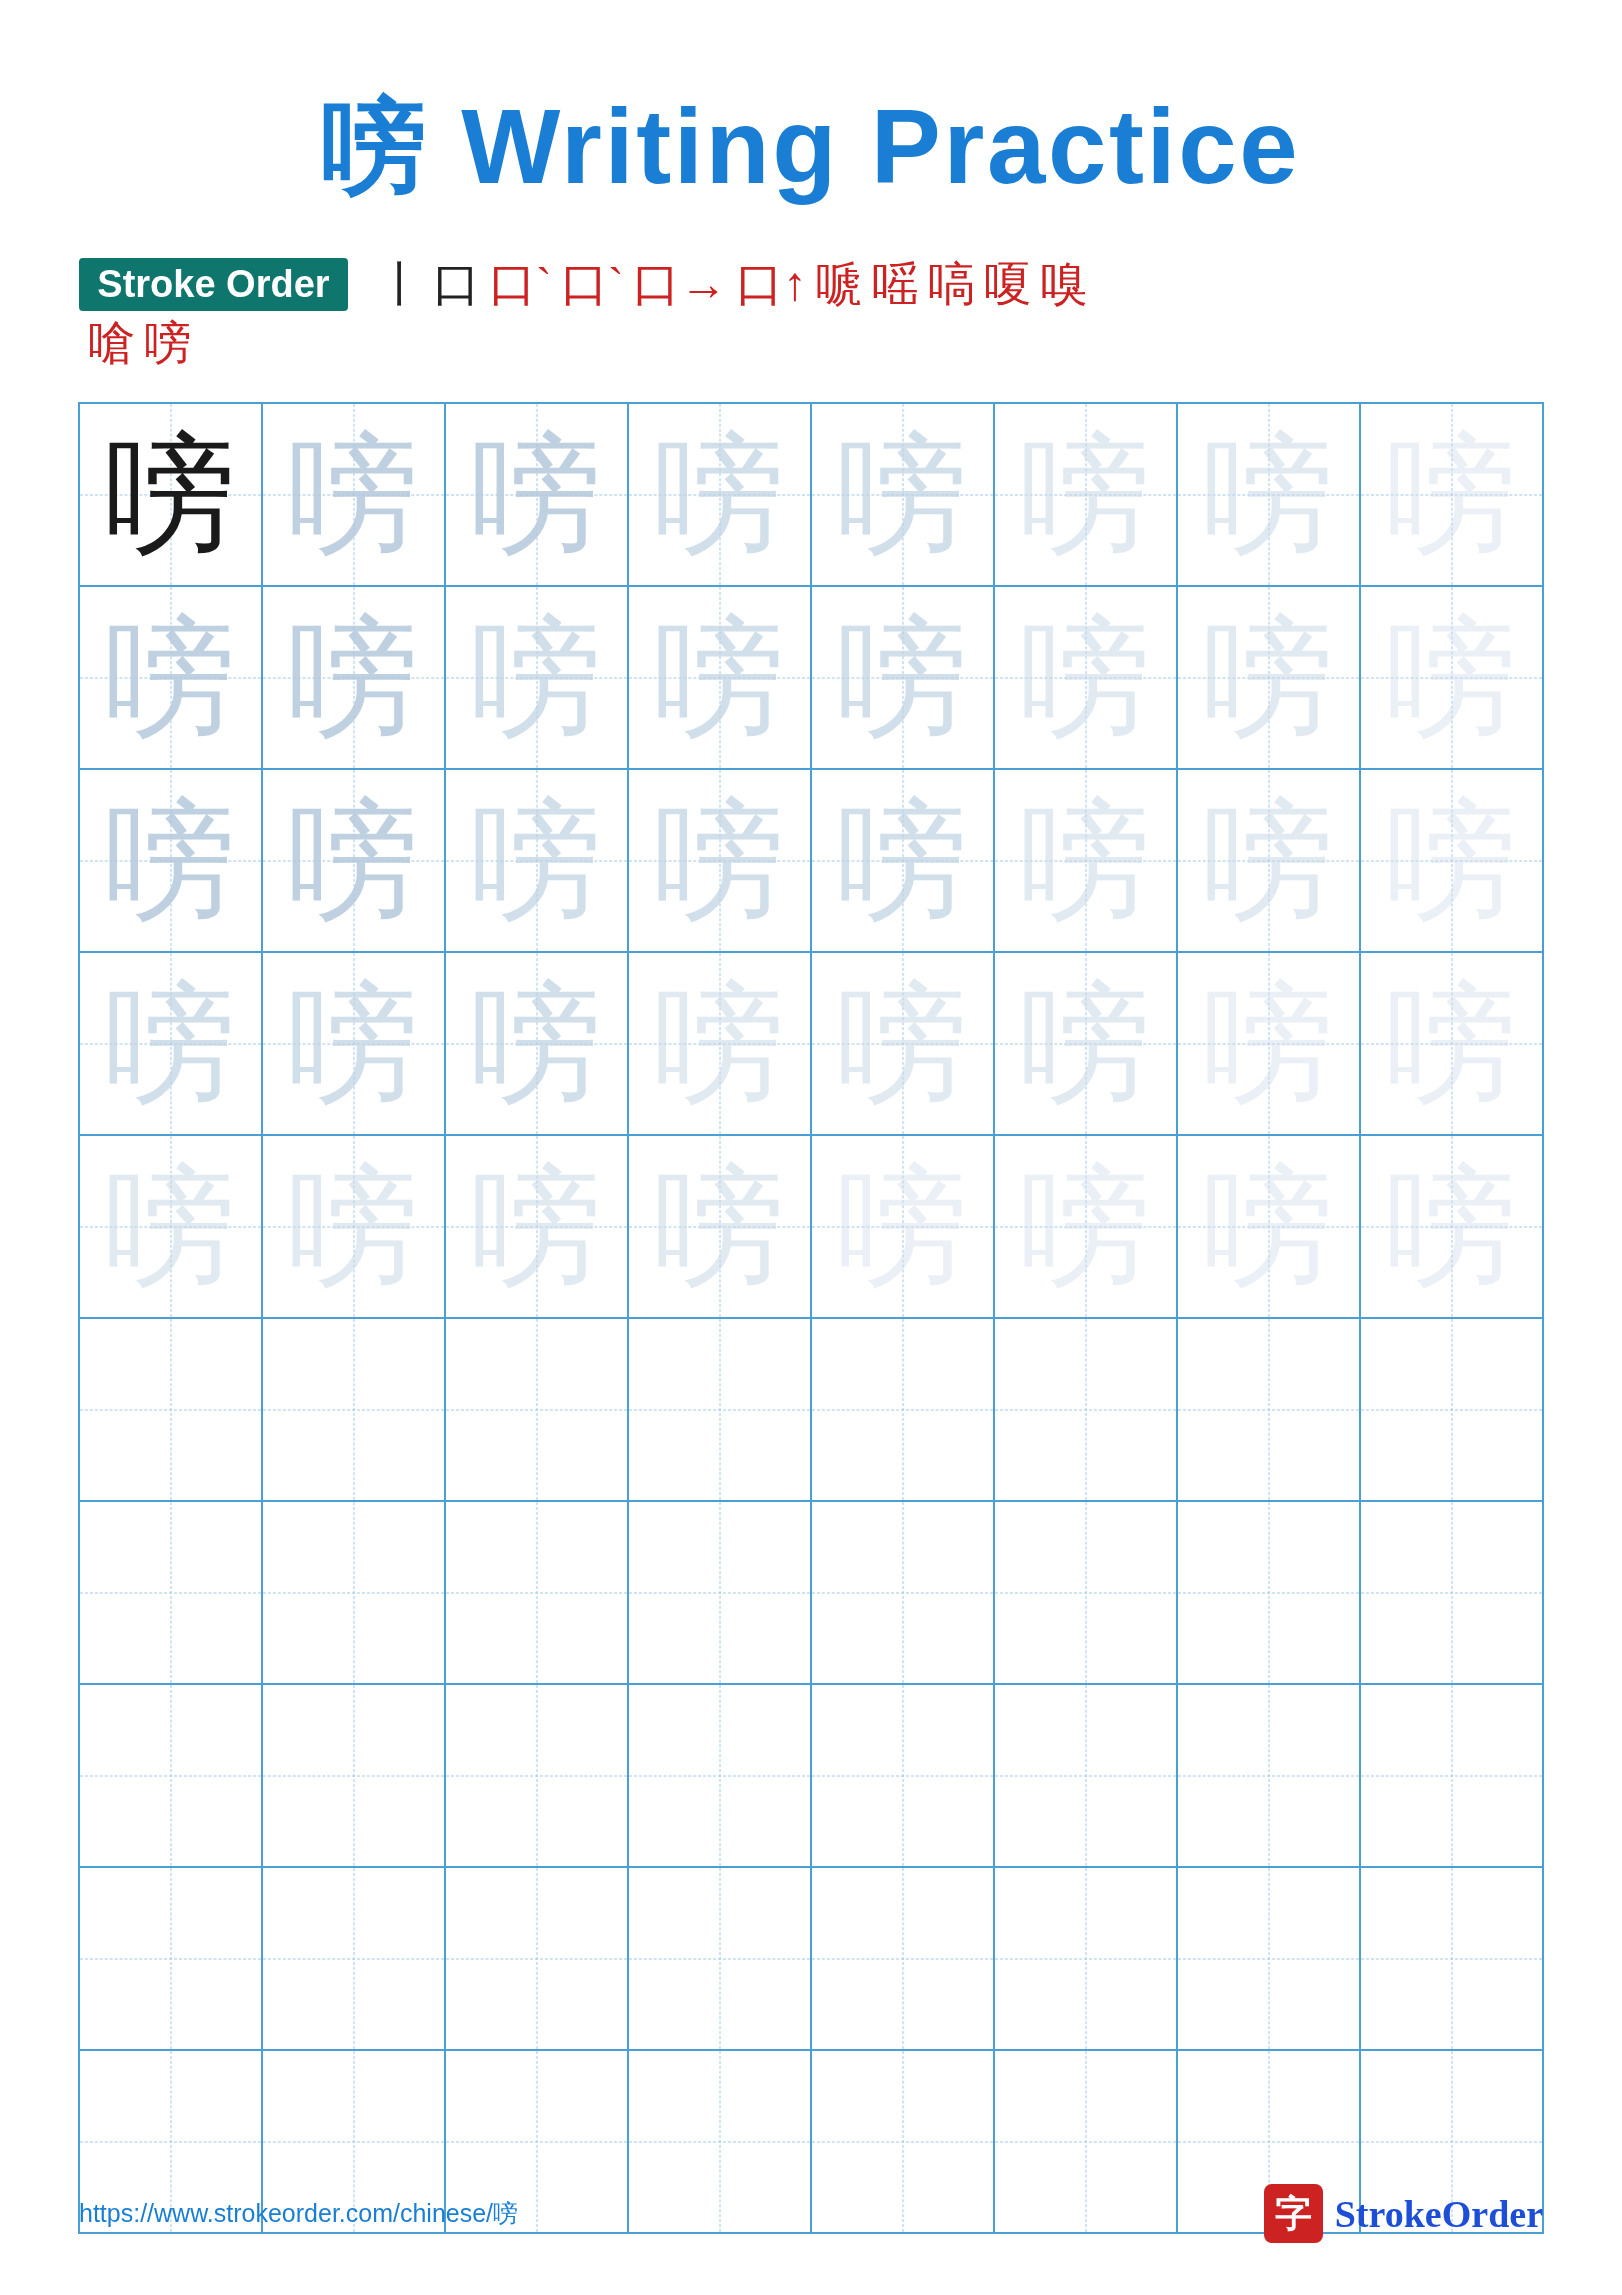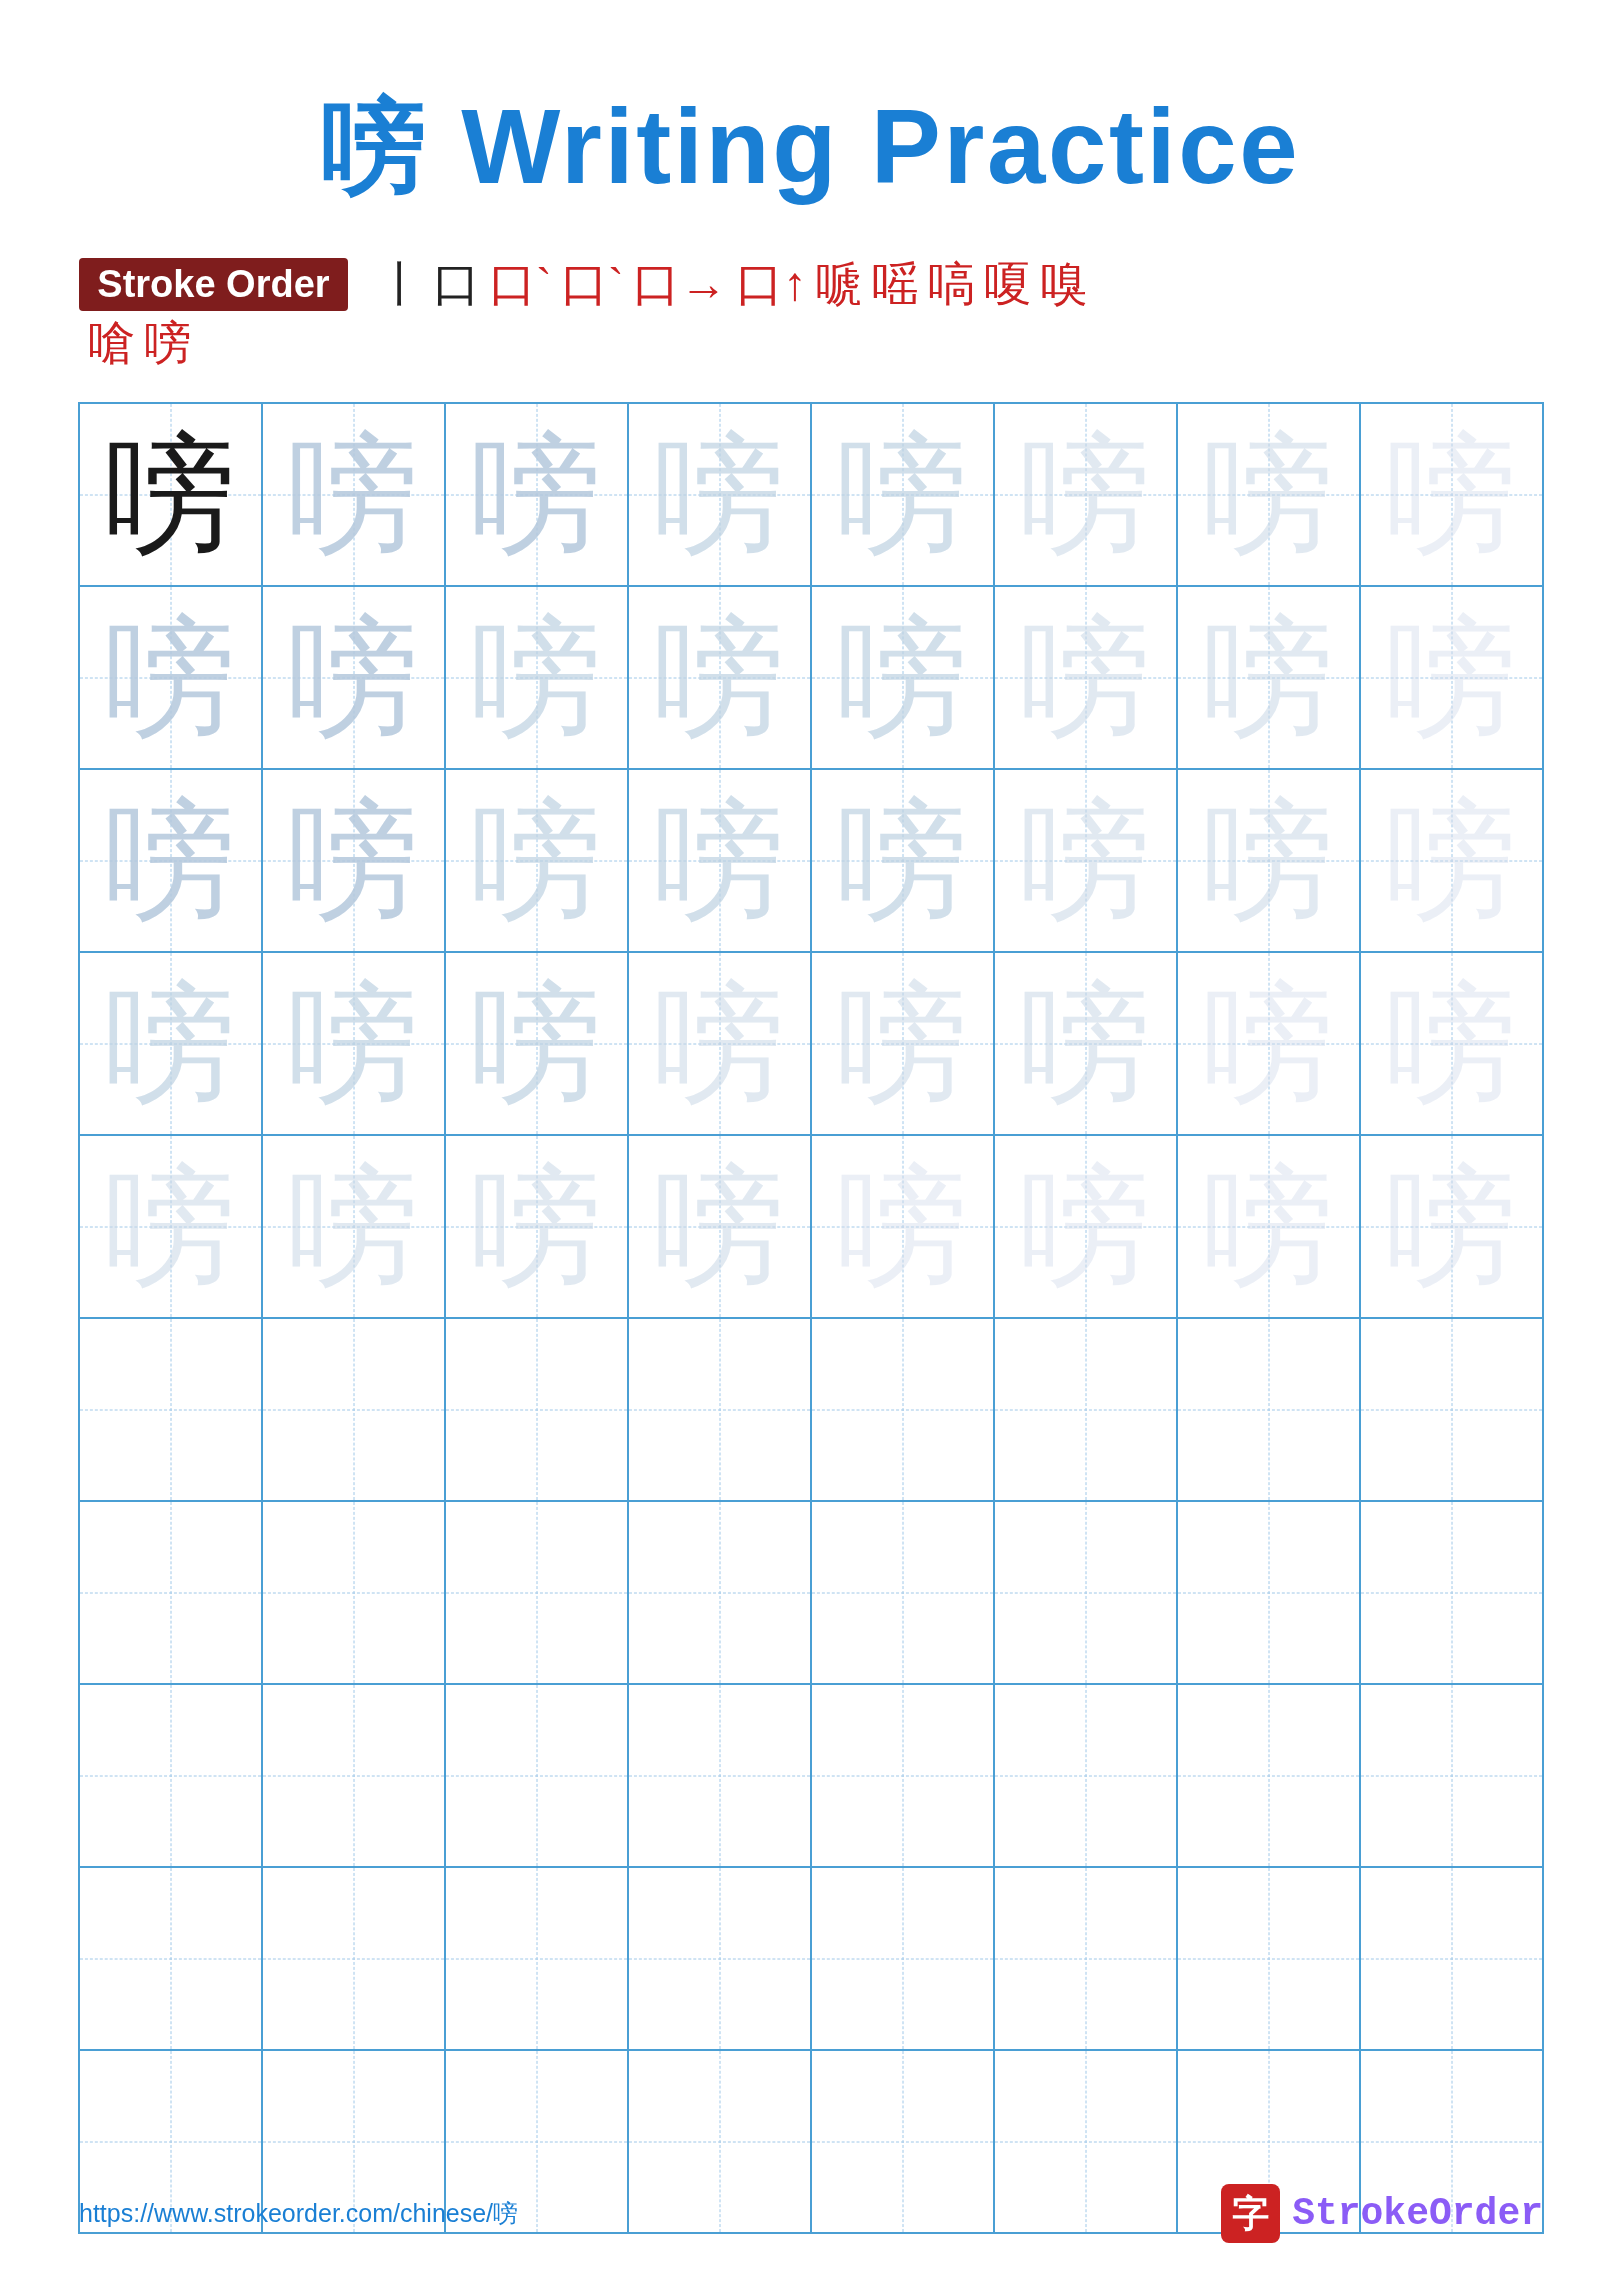--- a/index.html
+++ b/index.html
@@ -26,21 +26,21 @@
       font-size: 105px;
       color: #1a7fd4;
       font-weight: bold;
       margin-top: 26px;
       margin-bottom: 39px;
       font-family: Arial, sans-serif;
       letter-spacing: 2.6px;
     }
 
     .stroke-order-label {
-      background: #7f1d1d;
+      background: #0f766e;
       color: white;
       font-size: 38px;
       font-family: Arial, sans-serif;
       padding: 5.2px 18.3px;
       border-radius: 3.9px;
       font-weight: bold;
       margin-right: 19.6px;
       white-space: nowrap;
       align-self: center;
     }
@@ -169,22 +169,22 @@
       justify-content: center;
       color: white;
       font-size: 37px;
       font-family: serif;
       font-weight: bold;
     }
 
     .footer-brand-text {
       font-size: 38px;
       font-weight: bold;
-      color: #8b5cf6;
-      font-family: Liberation Mono, monospace;
+      color: #1d4ed8;
+      font-family: Liberation Serif, serif;
     }
 
     .stroke-order-line1 {
       display: flex;
       flex-direction: row;
       align-items: center;
       flex-wrap: wrap;
       width: 100%;
       gap: 9.2px;
       margin-bottom: 6.5px;

